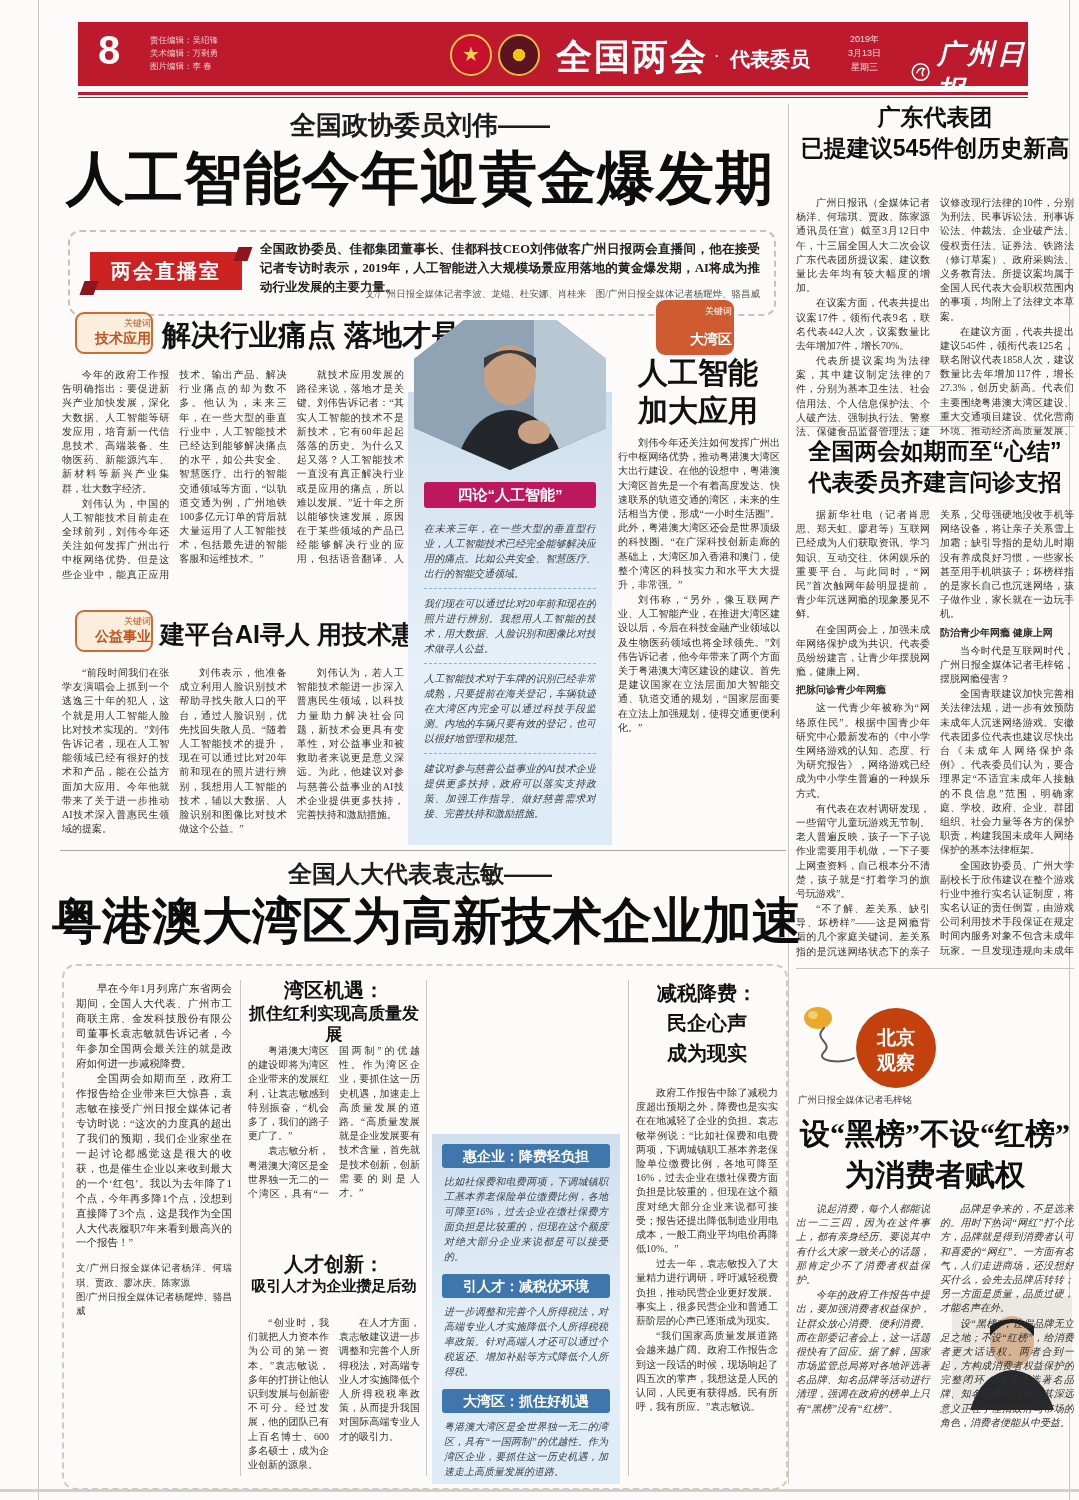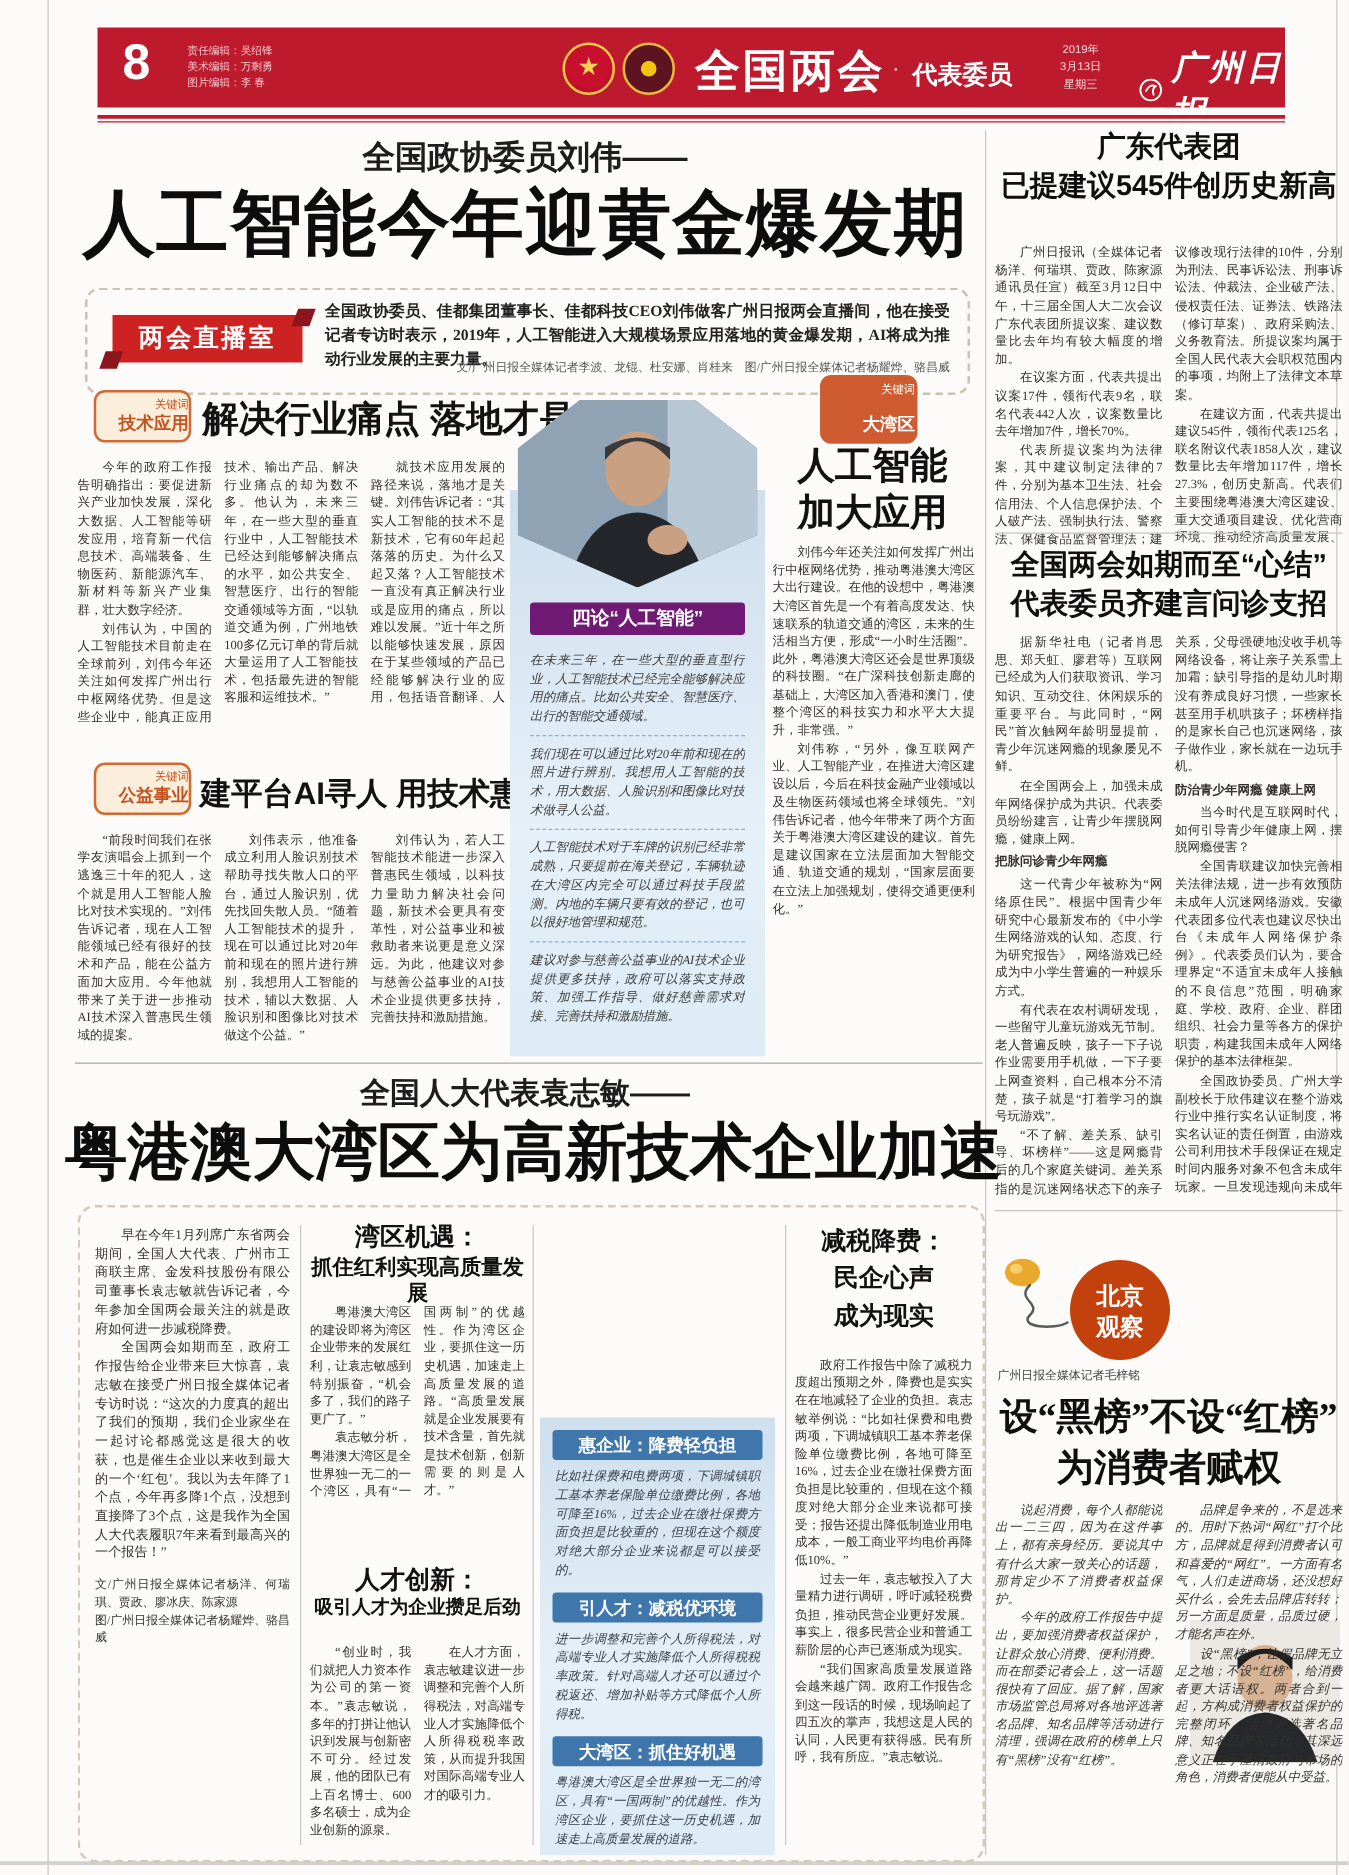--- a/index.html
+++ b/index.html
@@ -40,21 +40,21 @@
   .leadby{position:absolute;left:190px;top:56px;width:500px;font-size:9.5px;color:#555;text-align:right;}
   
   .kwbadge{width:74px;border:2px solid #cf6a33;border-radius:9px;background:#fbeedd;text-align:right;
            font-family:Liberation Sans, sans-serif;color:#c3541f;padding:3px 0 4px;}
   .kwbadge .l1{font-size:9px;display:block;} .kwbadge .l2{font-size:14px;font-weight:800;display:block;}
   .kwbadge.filled{background:#cf5c31;color:#fff;border-color:#cf5c31;}
   .kwbadge.filled .l2{color:#fff;margin-top:13px;}
   .sec-head{font-family:"Liberation Sans",sans-serif;font-weight:800;color:#121212;white-space:nowrap;}
   
   .qpanel{background:linear-gradient(180deg,#cfdfee 0%,#e6f0f8 60%,#dcebf5 100%);}
-  .qtitle{background:#701a75;color:#fff;font-family:"Liberation Sans",sans-serif;font-weight:800;text-align:center;border-radius:3px;}
+  .qtitle{background:#be185d;color:#fff;font-family:"Liberation Sans",sans-serif;font-weight:800;text-align:center;border-radius:3px;}
   .quote{font-style:italic;color:#3a3a3a;font-size:10px;line-height:1.5;text-align:justify;margin:0;padding:7px 0;border-bottom:1px dashed #8fb0c9;}
   .quote:last-child{border-bottom:none;}
   .photo{position:relative;overflow:hidden;}
   .photo .plabel{position:absolute;right:6px;bottom:5px;color:#f2f2f2;font-size:10px;text-shadow:0 0 3px #000;}
   .hex{clip-path:polygon(26% 0,74% 0,100% 26%,100% 72%,50% 100%,0 72%,0 26%);}
   .vrule{position:absolute;width:1px;background:#c9c7c3;}
   .hrule{position:absolute;height:1px;background:#a9a7a3;}
   .bluebar{background:#3f77ad;color:#fff;font-family:"Liberation Sans",sans-serif;font-weight:800;font-size:14px;
            text-align:center;line-height:24px;height:24px;border-radius:3px;margin:10px 10px 6px;}
   .qp2text{font-style:italic;font-size:10px;line-height:1.5;text-align:justify;color:#38404a;margin:0 12px 4px;}
@@ -254,21 +254,21 @@
     <div>代表委员齐建言问诊支招</div>
   </div>
   <div class="abs col-body" style="left:796px;top:508px;width:278px;height:454px;columns:2;">
     <p>据新华社电（记者肖思思、郑天虹、廖君等）互联网已经成为人们获取资讯、学习知识、互动交往、休闲娱乐的重要平台。与此同时，“网民”首次触网年龄明显提前，青少年沉迷网瘾的现象屡见不鲜。</p>
     <p>在全国两会上，加强未成年网络保护成为共识。代表委员纷纷建言，让青少年摆脱网瘾，健康上网。</p>
     <p class="rail-sub">把脉问诊青少年网瘾</p>
     <p>这一代青少年被称为“网络原住民”。根据中国青少年研究中心最新发布的《中小学生网络游戏的认知、态度、行为研究报告》，网络游戏已经成为中小学生普遍的一种娱乐方式。</p>
     <p>有代表在农村调研发现，一些留守儿童玩游戏无节制。老人普遍反映，孩子一下子说作业需要用手机做，一下子要上网查资料，自己根本分不清楚，孩子就是“打着学习的旗号玩游戏”。</p>
     <p>“不了解、差关系、缺引导、坏榜样”——这是网瘾背后的几个家庭关键词。差关系指的是沉迷网络状态下的亲子关系，父母强硬地没收手机等网络设备，将让亲子关系雪上加霜；缺引导指的是幼儿时期没有养成良好习惯，一些家长甚至用手机哄孩子；坏榜样指的是家长自己也沉迷网络，孩子做作业，家长就在一边玩手机。</p>
     <p class="rail-sub">防治青少年网瘾  健康上网</p>
-    <p>当今时代是互联网时代，如何引导青少年健康上网，摆脱网瘾侵害？</p>
+    <p>当今时代是互联网时代，广州日报全媒体记者毛梓铭，摆脱网瘾侵害？</p>
     <p>全国青联建议加快完善相关法律法规，进一步有效预防未成年人沉迷网络游戏。安徽代表团多位代表也建议尽快出台《未成年人网络保护条例》。代表委员们认为，要合理界定“不适宜未成年人接触的不良信息”范围，明确家庭、学校、政府、企业、群团组织、社会力量等各方的保护职责，构建我国未成年人网络保护的基本法律框架。</p>
     <p>全国政协委员、广州大学副校长于欣伟建议在整个游戏行业中推行实名认证制度，将实名认证的责任倒置，由游戏公司利用技术手段保证在规定时间内服务对象不包含未成年玩家。一旦发现违规向未成年玩家提供游戏服务，监护人可以向相关部门进行举报，由国家对违规行为进行严格处罚。</p>
   </div>
   <div class="hrule" style="left:796px;top:968px;width:278px;background:#c6c4c0;"></div>
 
   <svg class="abs" style="left:800px;top:1004px;" width="56" height="66" viewBox="0 0 56 66">
     <ellipse cx="18" cy="14" rx="14" ry="11" fill="#e8a92c"></ellipse>
     <ellipse cx="13" cy="11" rx="5" ry="4" fill="#f6cd6f"></ellipse>
     <path d="M24 24 C 12 36, 34 38, 24 48 S 44 60, 54 54" fill="none" stroke="#5a5a5a" stroke-width="2" stroke-linecap="round"></path>
   </svg>

